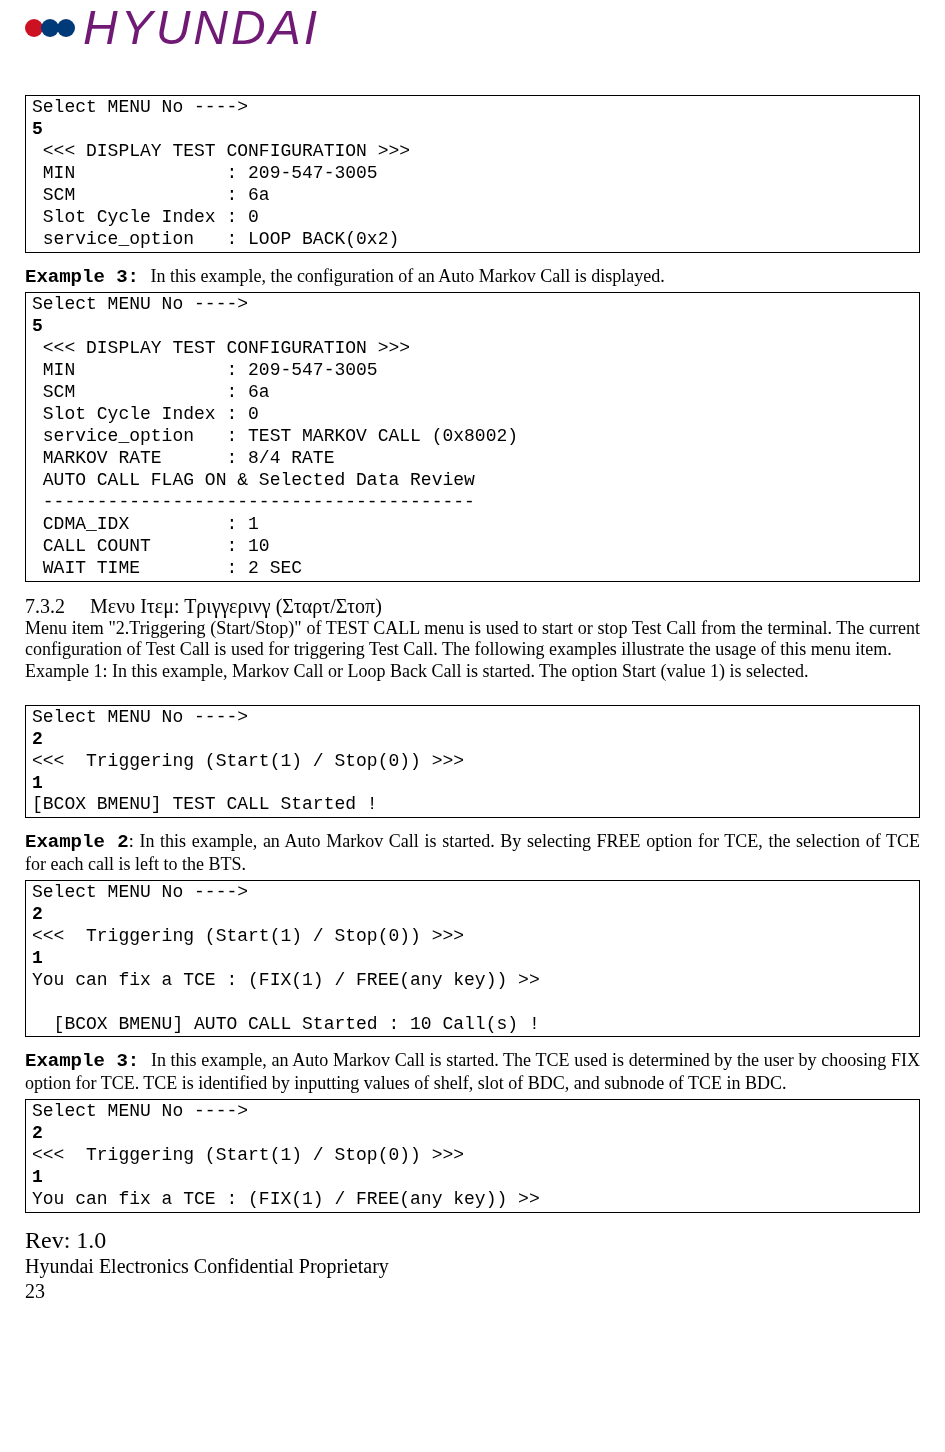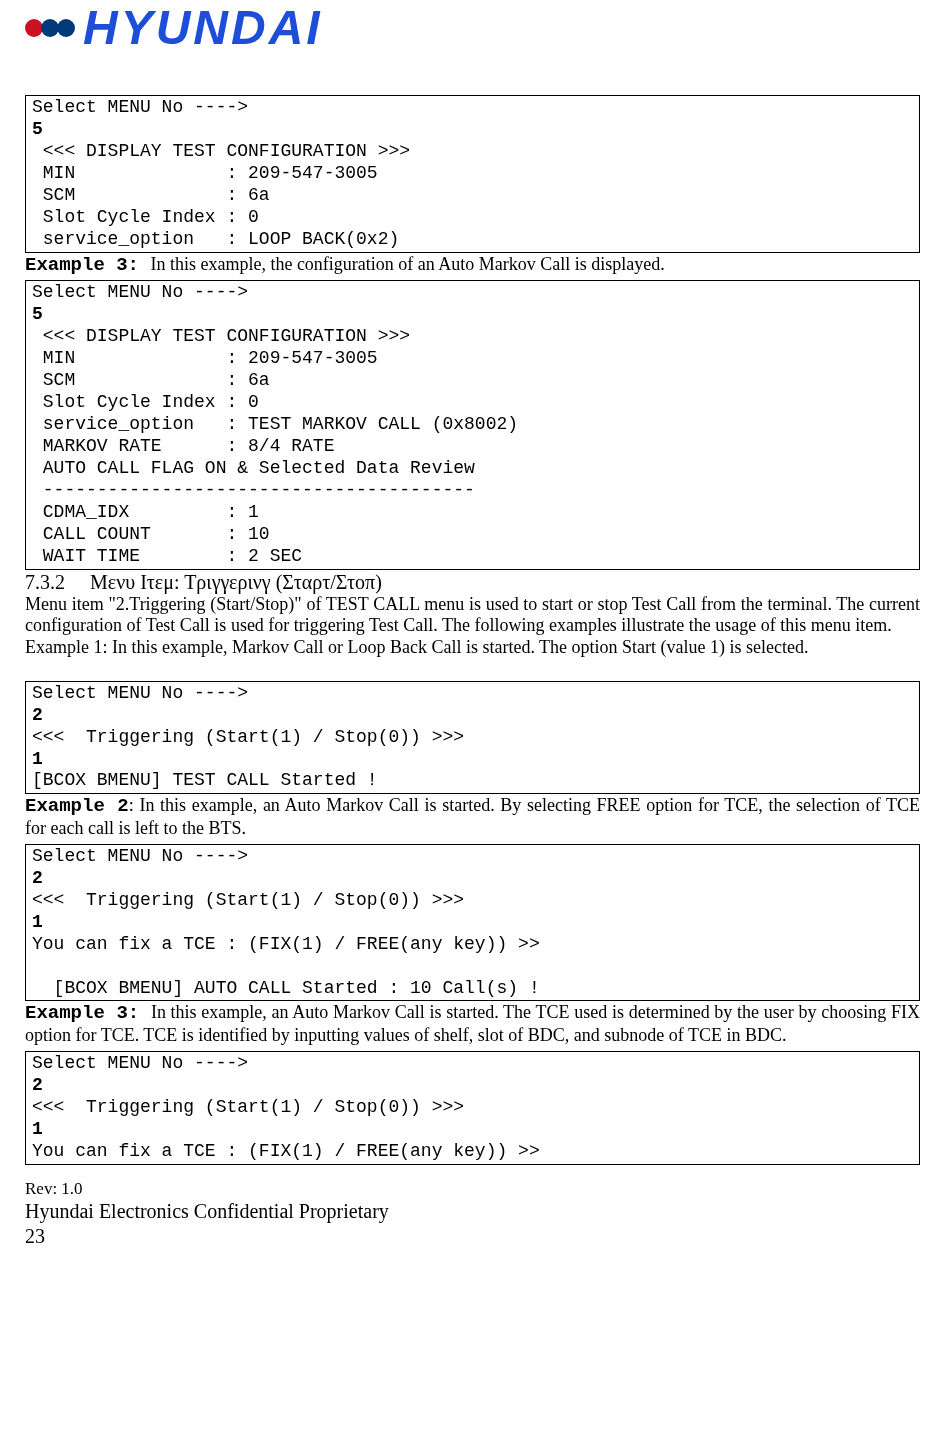--- a/index.html
+++ b/index.html
@@ -23,53 +23,53 @@
     .logo-dot {
       width: 18px;
       height: 18px;
       border-radius: 50%;
       margin-right: -2px;
     }
     .dot-red { background: #cc1122; }
     .dot-blue { background: #003a78; }
     .logo-text {
       font-family: Arial, sans-serif;
-      font-weight: 700;
+      font-weight: 400;
       font-size: 48px;
       letter-spacing: 3px;
-      color: #1d4ed8;
+      color: #701a75;
       font-style: italic;
     }
     .codebox {
       border: 1px solid #000;
       font-family: "Courier New", Courier, monospace;
       font-size: 18px;
       line-height: 1.22;
       padding: 1px 6px 1px 6px;
       white-space: pre;
       margin-top: 4px;
-      margin-bottom: 1px;
+      margin-bottom: 13px;
     }
     .codebox .b { font-weight: bold; }
     .example-label {
       font-weight: bold;
       font-family: Liberation Mono, monospace;
       font-size: 19px;
     }
     .example-line { line-height: 1.2; }
     .section-heading {
       font-family: "Times New Roman", Times, serif;
       font-size: 20px;
       margin-top: 1px;
     }
     .para {
       text-align: justify;
       line-height: 1.2;
     }
-    .footer-rev { margin-top: 14px; font-size: 17px; }
+    .footer-rev { margin-top: 14px; font-size: 24px; }
     .footer-center { text-align: left; font-size: 20px; line-height: 1.25; }
   </style>
 </head>
 <body>
 
 <div class="header-logo">
   <span class="logo-dots">
     <span class="logo-dot dot-red"></span>
     <span class="logo-dot dot-blue"></span>
     <span class="logo-dot dot-blue"></span>

